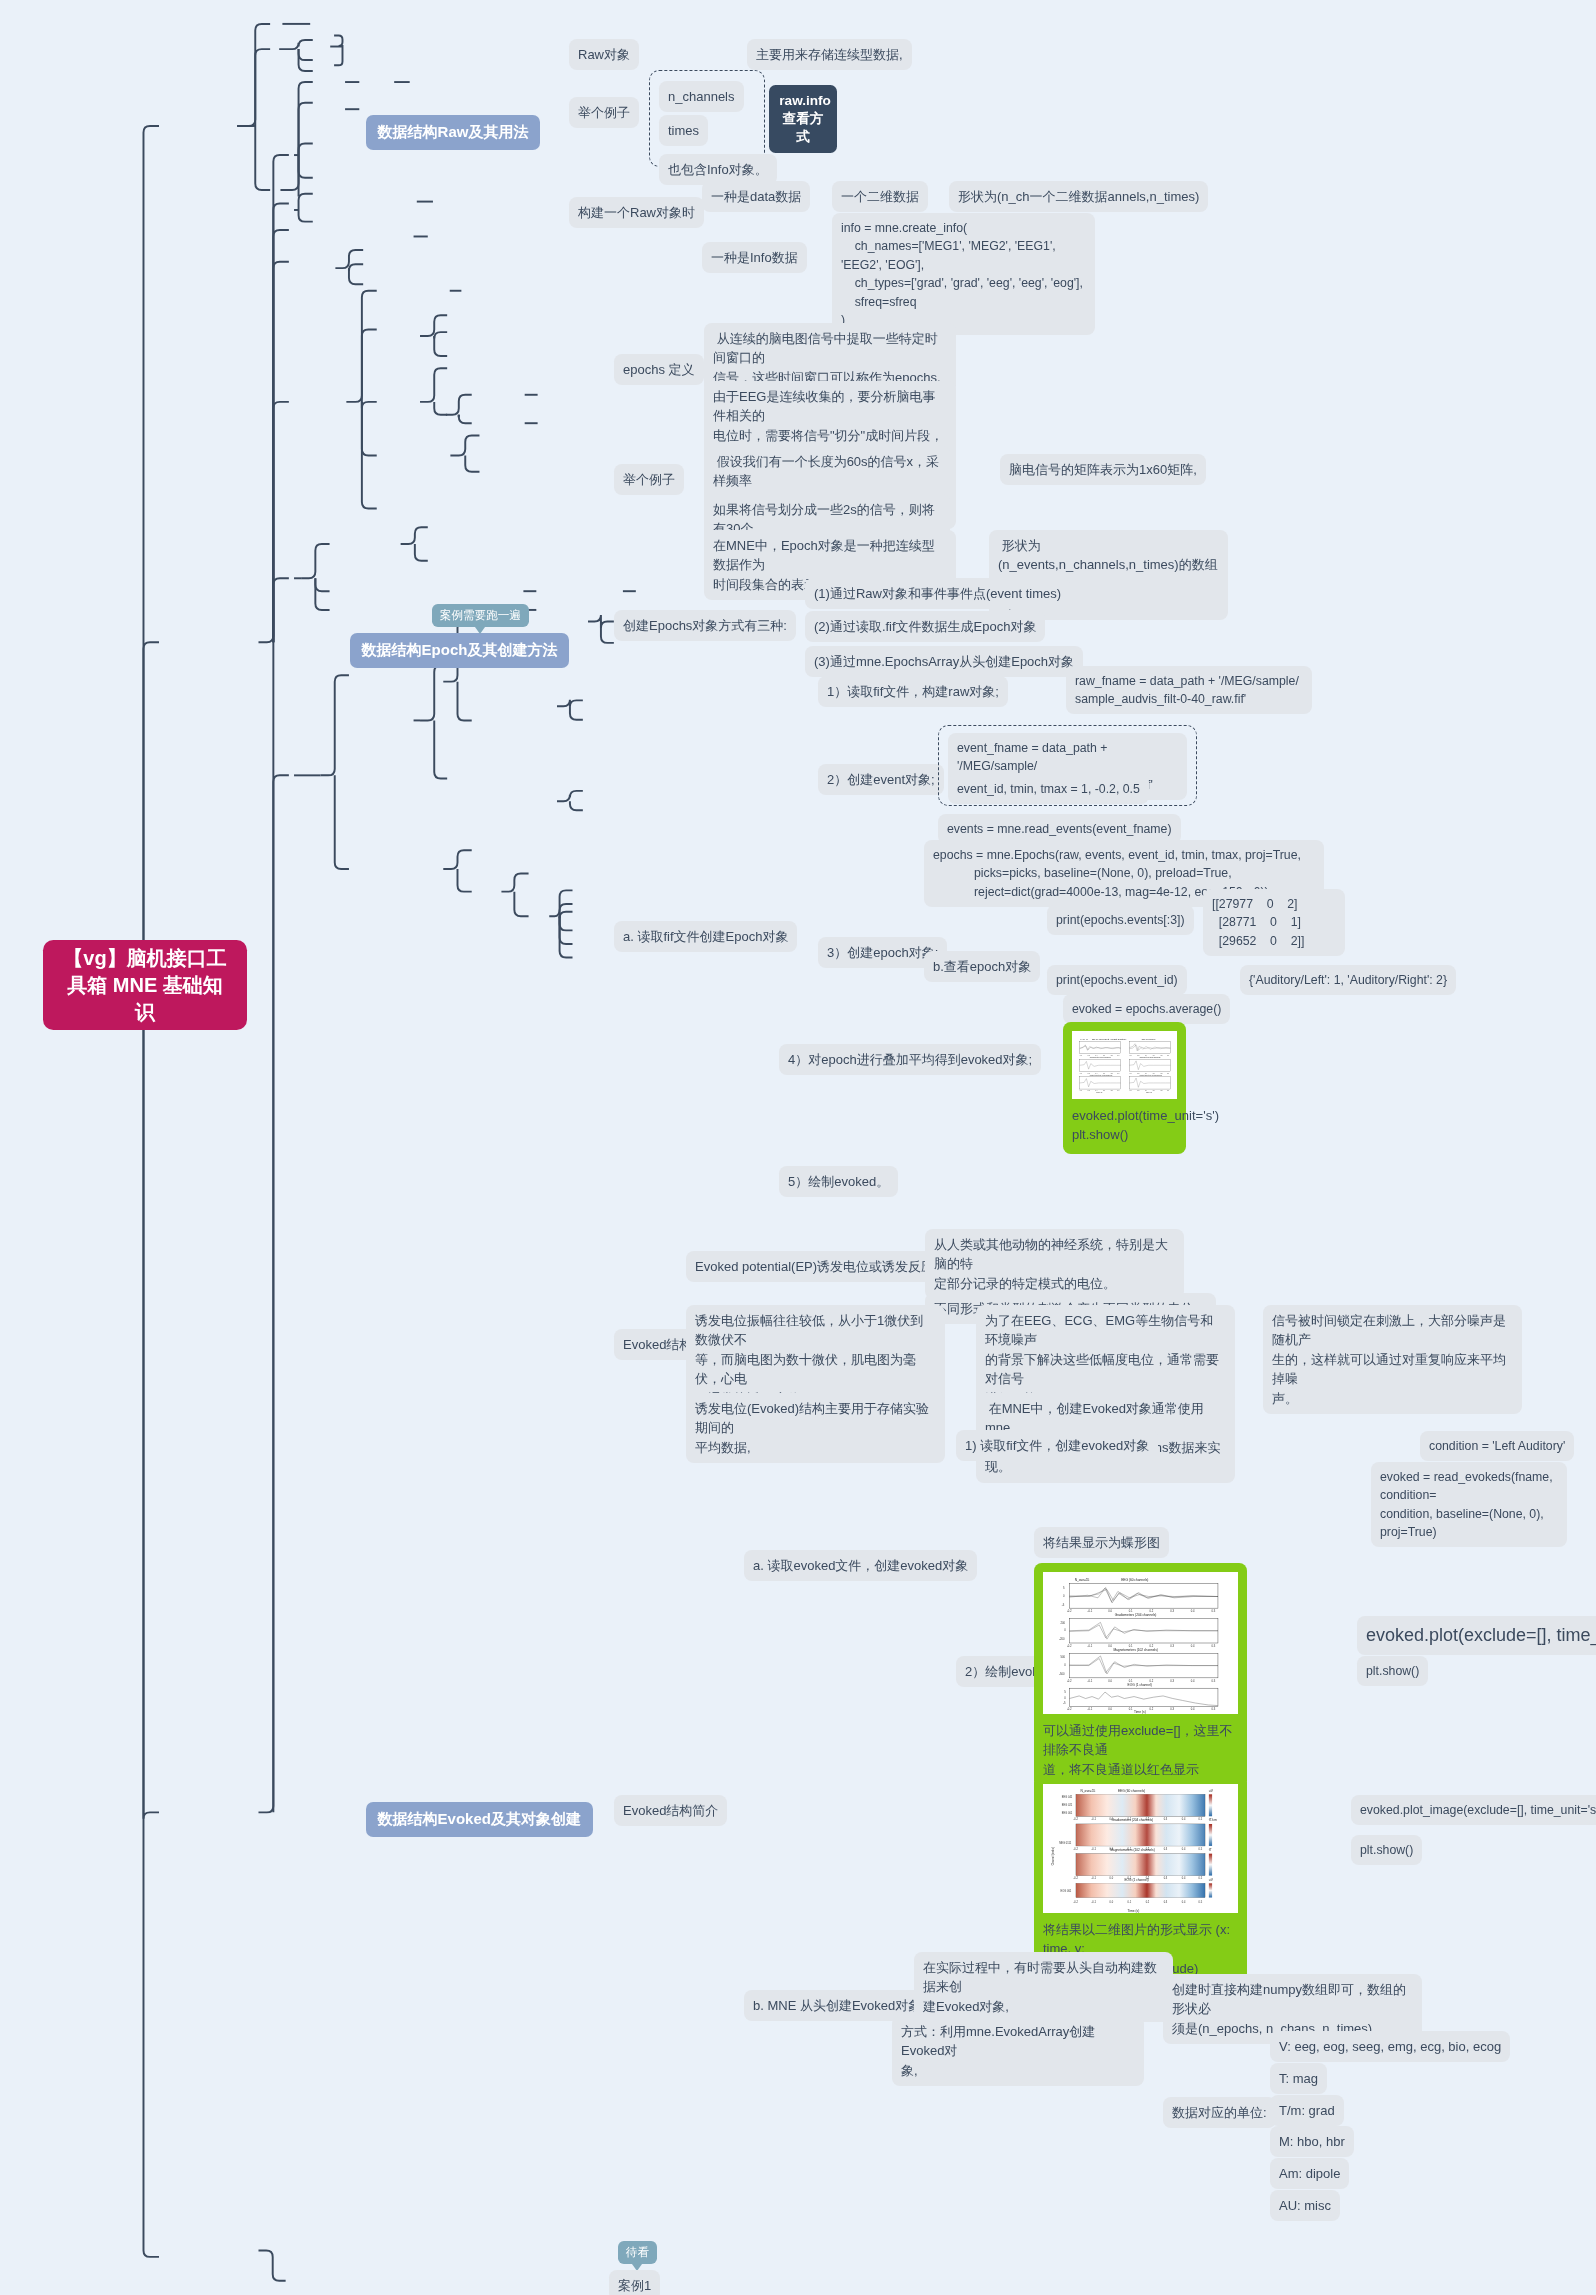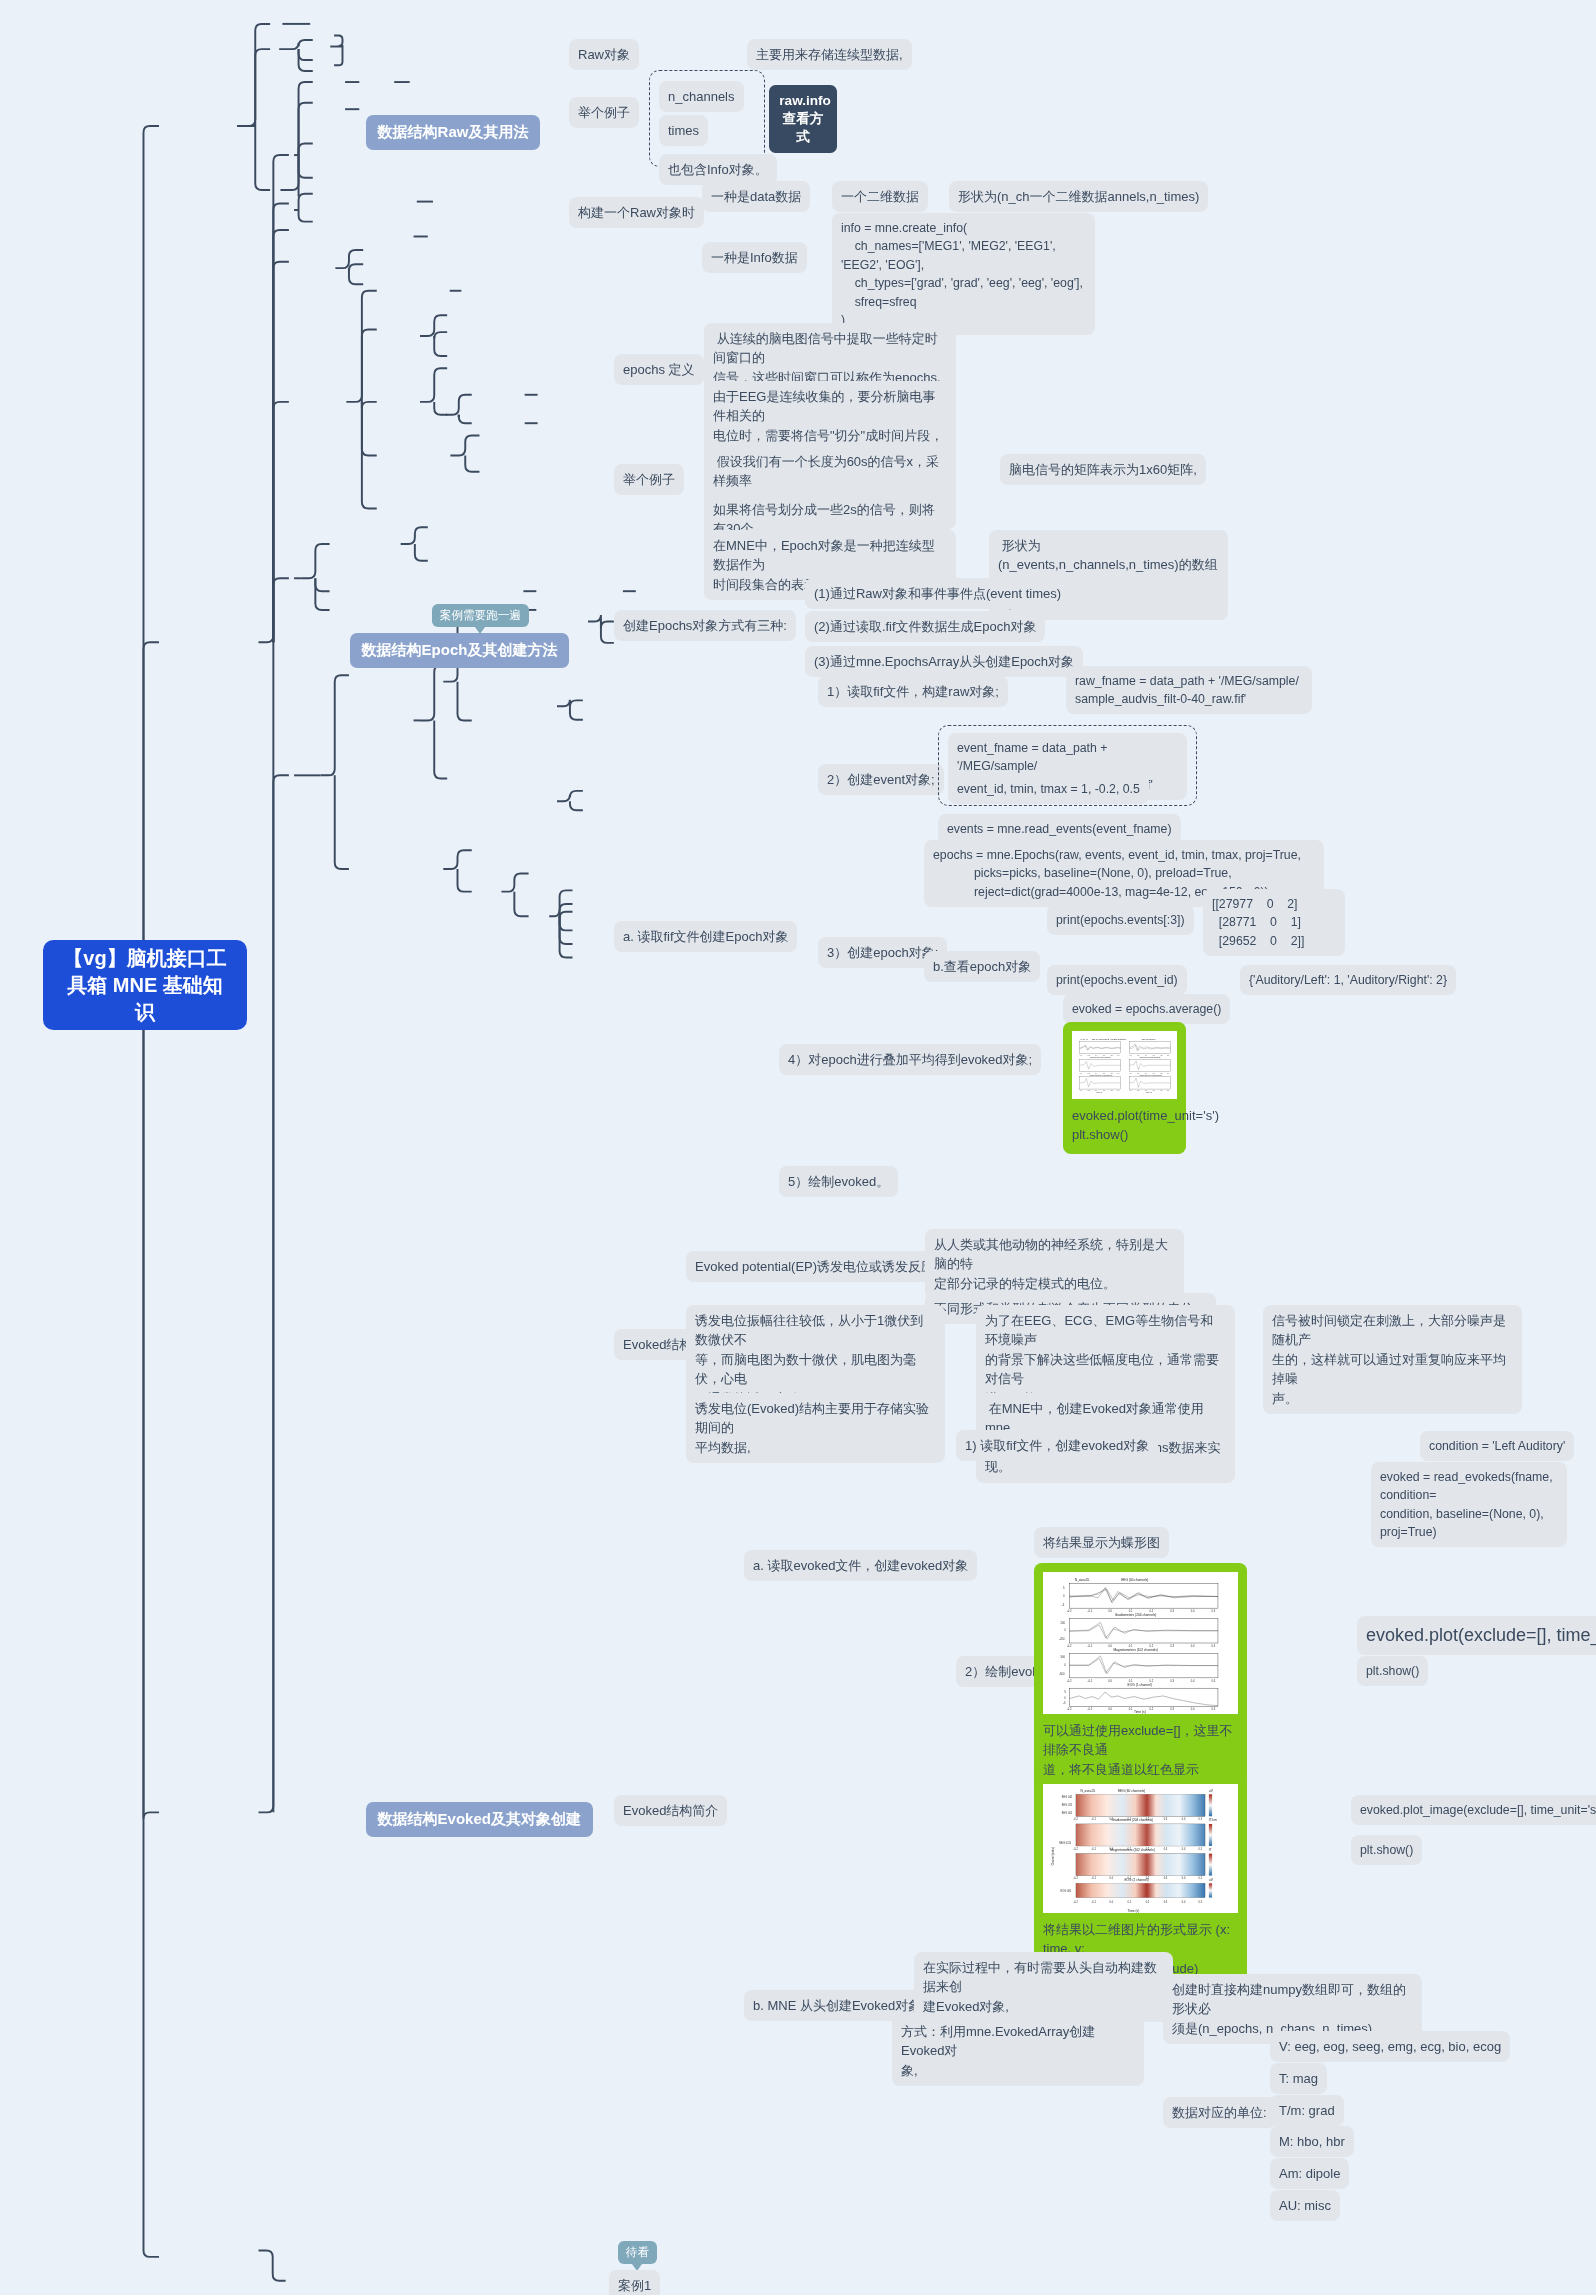--- a/index.html
+++ b/index.html
@@ -20,21 +20,21 @@
     border-radius:7.8px;
     padding:5.8px 9px;
     font-size:13px;
     line-height:1.5;
     color:#3b4a5e;
     box-sizing:border-box;
     white-space:pre-wrap;
   }
   .root{
     position:absolute;
-    background:#1d4ed8;
+    background:#be185d;
     color:#ffffff;
     border-radius:10.3px;
     padding:14.2px 17px;
     font-size:20px;
     font-weight:bold;
     line-height:1.35;
     text-align:center;
     box-sizing:border-box;
   }
   .branch{

